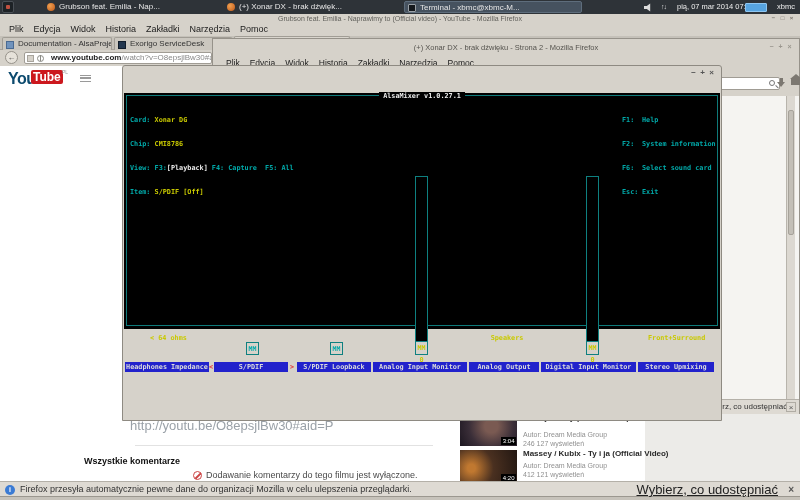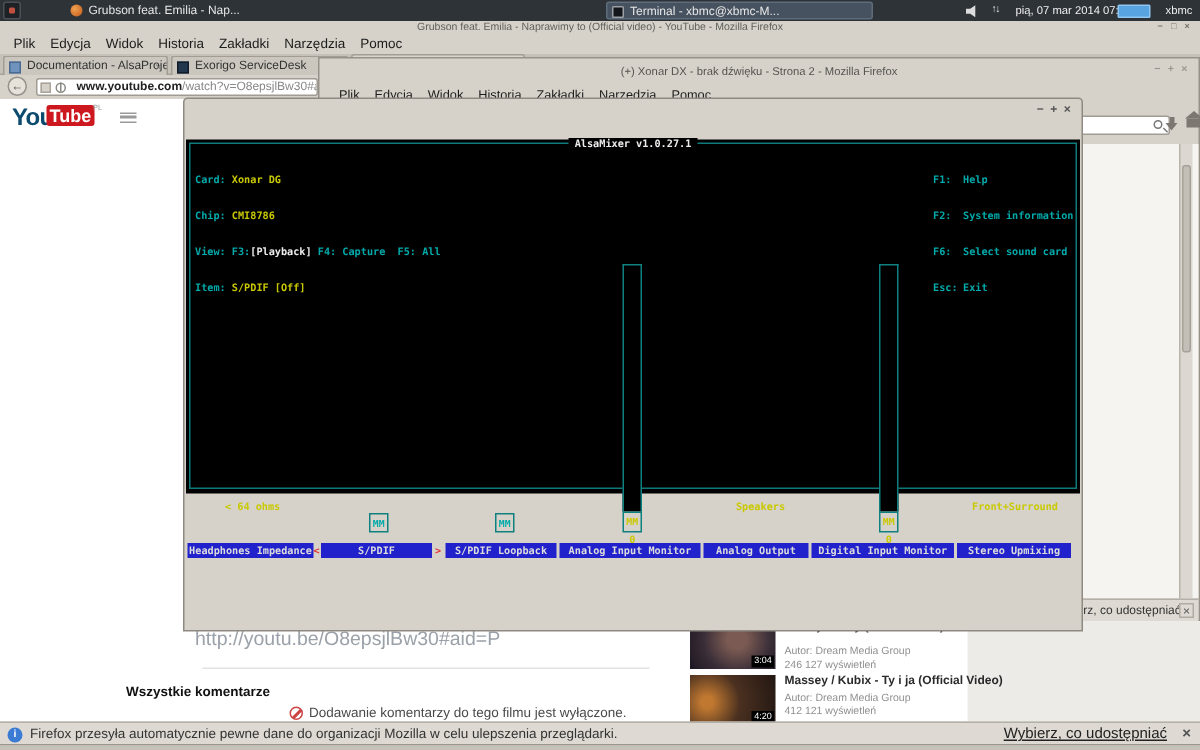--- a/index.html
+++ b/index.html
@@ -66,21 +66,21 @@
   .vid-thumb { position:absolute; width:57px; height:33px; }
   .thumb1 { left:460px; top:347px; background:radial-gradient(circle at 55% 40%, #7a5a52 0 18%, #3a2e38 60%, #1c1620); }
   .thumb2 { left:460px; top:384px; background:radial-gradient(circle at 20% 55%, #c07830 0 8%, #4a3020 45%, #221712); }
   .vid-dur { position:absolute; right:1px; bottom:1px; background:#000; color:#fff; font-size:6px; padding:0 1.5px; line-height:8px; }
   .vid-title { position:absolute; left:523px; width:150px; font-size:8px; font-weight:bold; color:#2a2a2a; line-height:9px; }
   .vid-meta { position:absolute; left:523px; font-size:7px; color:#909090; }
   .side-gray { position:absolute; left:645px; top:348px; width:155px; height:67px; background:#ecebe8; }
   .w1-notify { left:0; top:467px; width:100%; height:16px; background:#dedad3; border-top:1px solid #b4b0a8; border-bottom:1px solid #9b978f; }
   .info-ico { position:absolute; left:5px; top:3px; width:10px; height:10px; border-radius:50%; background:#3b7bd4; color:#fff; font-size:7px; font-weight:bold; text-align:center; line-height:10px; }
   .w1-notify-text { position:absolute; left:20px; top:0; font-size:9px; line-height:15px; color:#333; }
-  .w1-notify-action { position:absolute; right:22px; top:0; font-size:10px; line-height:15px; color:#222; text-decoration:underline; }
+  .w1-notify-action { position:absolute; right:22px; top:0; font-size:13px; line-height:15px; color:#222; text-decoration:underline; }
   .w1-notify-close { position:absolute; right:6px; top:0; font-size:10px; line-height:15px; color:#555; font-weight:bold; }
   .w1-strip { left:0; top:483px; width:100%; height:3px; background:#c6c2ba; }
 
   
   .w2 { left:212px; top:38px; width:588px; height:376px; border:1px solid #96928a; }
   .w2-title { height:18px; font-size:7.5px; line-height:18px; color:#55534e; }
   .w2 .winctl { right:5px; top:4px; font-size:7px; color:#9a968e; }
   .w2-menubar { left:0; top:18px; width:100%; height:13px; font-size:8.5px; line-height:13px; padding-left:8px; }
   .w2-toolbar { left:0; top:31px; width:100%; height:26px; }
   .w2-search { position:absolute; left:505px; top:7px; width:62px; height:13px; background:#fff; border:1px solid #a09c94; border-radius:2px; }
@@ -137,20 +137,24 @@
 <body>
 
 <div class="abs taskbar">
   <div class="abs tb-launcher">
       <div class="dot"></div>
     </div>
   <div class="abs tb-btn" style="left:44px;width:178px;">
     <span class="tb-ico ico-ff"></span>
     <span>Grubson feat. Emilia - Nap...</span>
   </div>
+  <div class="abs tb-btn" style="left:224px;width:178px;">
+    <span class="tb-ico ico-ff"></span>
+    <span>(+) Xonar DX - brak dźwięk...</span>
+  </div>
   <div class="abs tb-btn active" style="left:404px;width:178px;">
     <span class="tb-ico ico-term"></span>
     <span>Terminal - xbmc@xbmc-M...</span>
   </div>
   <span class="abs tb-speaker"></span>
   <span class="abs tb-net">↑↓</span>
   <span class="abs tb-clock">pią, 07 mar 2014 07:15</span>
   <span class="abs tb-pager"></span>
   <span class="abs tb-user">xbmc</span>
 </div>

